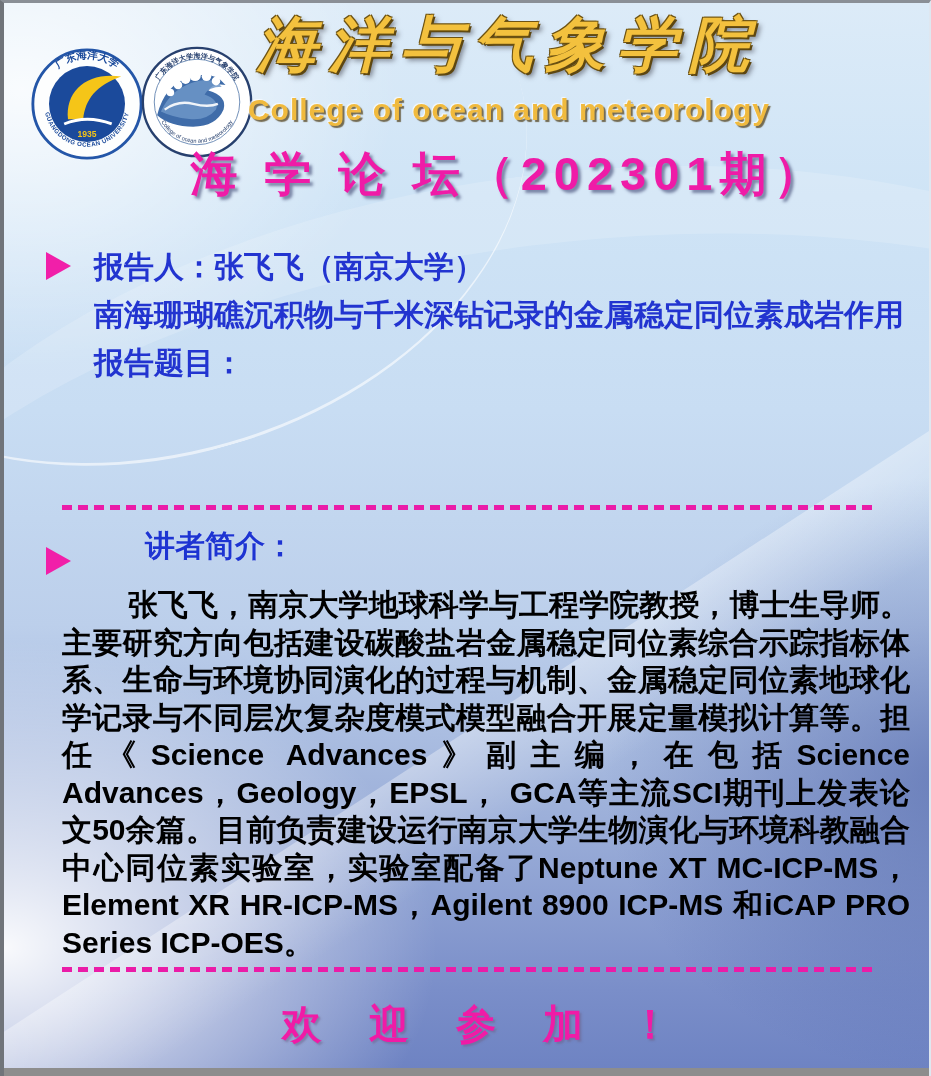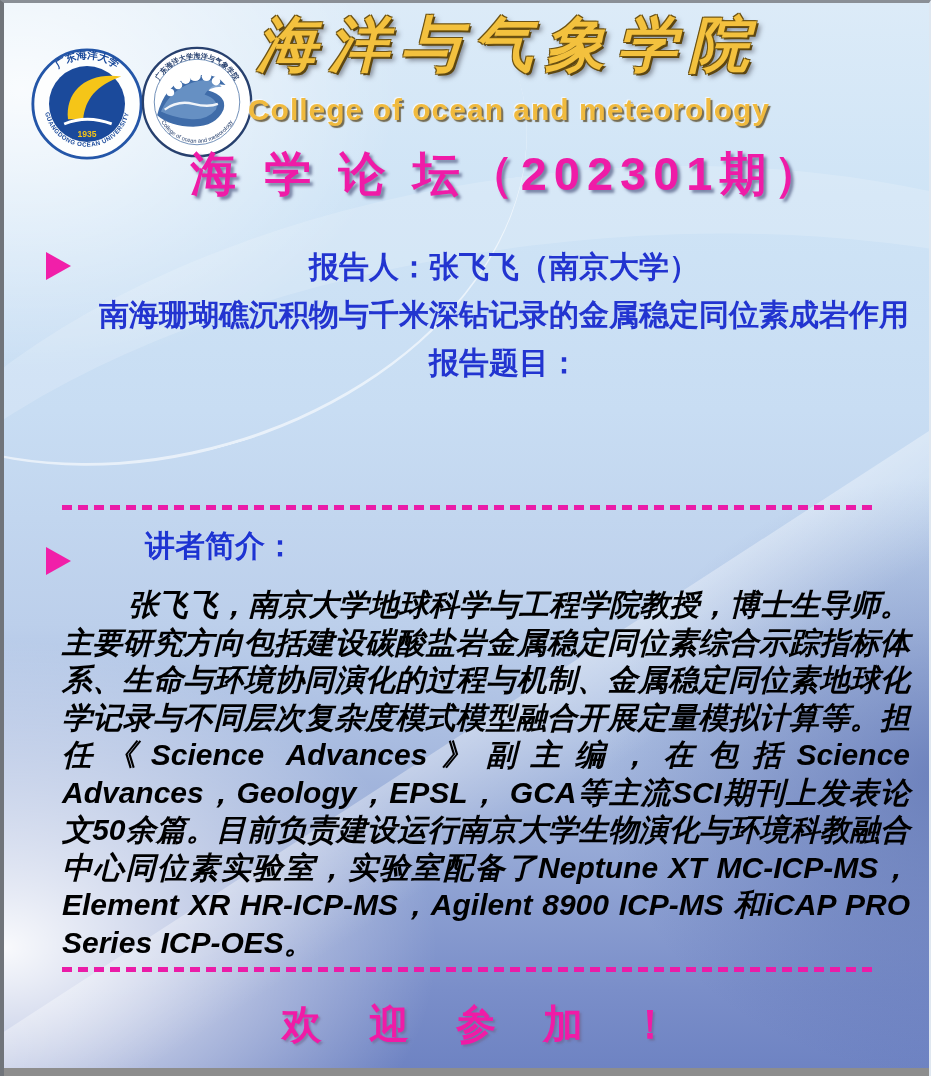--- a/index.html
+++ b/index.html
@@ -57,39 +57,38 @@
     border-left:25px solid #f11fa9;border-top:14px solid transparent;border-bottom:14px solid transparent;}
   .bullet-1{left:42px;top:249px;}
   .bullet-2{left:42px;top:544px;}
 
   .info-block{position:absolute;left:90px;top:240px;width:820px;}
   .info-line{
     font-family:"Liberation Serif","DejaVu Serif",serif;
     font-weight:700;color:#2234d0;
     font-size:30px;line-height:48px;
     white-space:nowrap;
-    text-align:center;
   }
   .divider{
     position:absolute;left:58px;right:54px;height:5px;
     background:repeating-linear-gradient(90deg,#ea1ca8 0 10px,transparent 10px 16px);
   }
   .divider-1{top:502px;}
   .divider-2{top:964px;}
 
   .bio-heading{
     position:absolute;left:93px;top:523px;
     font-weight:bold;font-size:30px;color:#1d34d2;
     text-shadow:0 0 1px rgba(255,255,255,0.8);
     margin-left:48px;
   }
   .bio-text{
     position:absolute;left:58px;top:583px;width:848px;
     font-weight:bold;font-size:30px;line-height:37.5px;
-    color:#000;text-align:justify;text-indent:2.2em;font-style:italic;
+    color:#000;text-align:justify;text-indent:2.2em;
   }
 
   .footer-line{
     position:absolute;left:0;right:0;top:994px;text-align:center;
     font-weight:bold;font-size:40px;letter-spacing:18px;
     color:#f01ba6;
     text-shadow:2px 2px 2px rgba(110,100,140,0.55);
     margin-left:37px;
   }
   svg text{font-family:"Liberation Sans","DejaVu Sans",sans-serif;}

